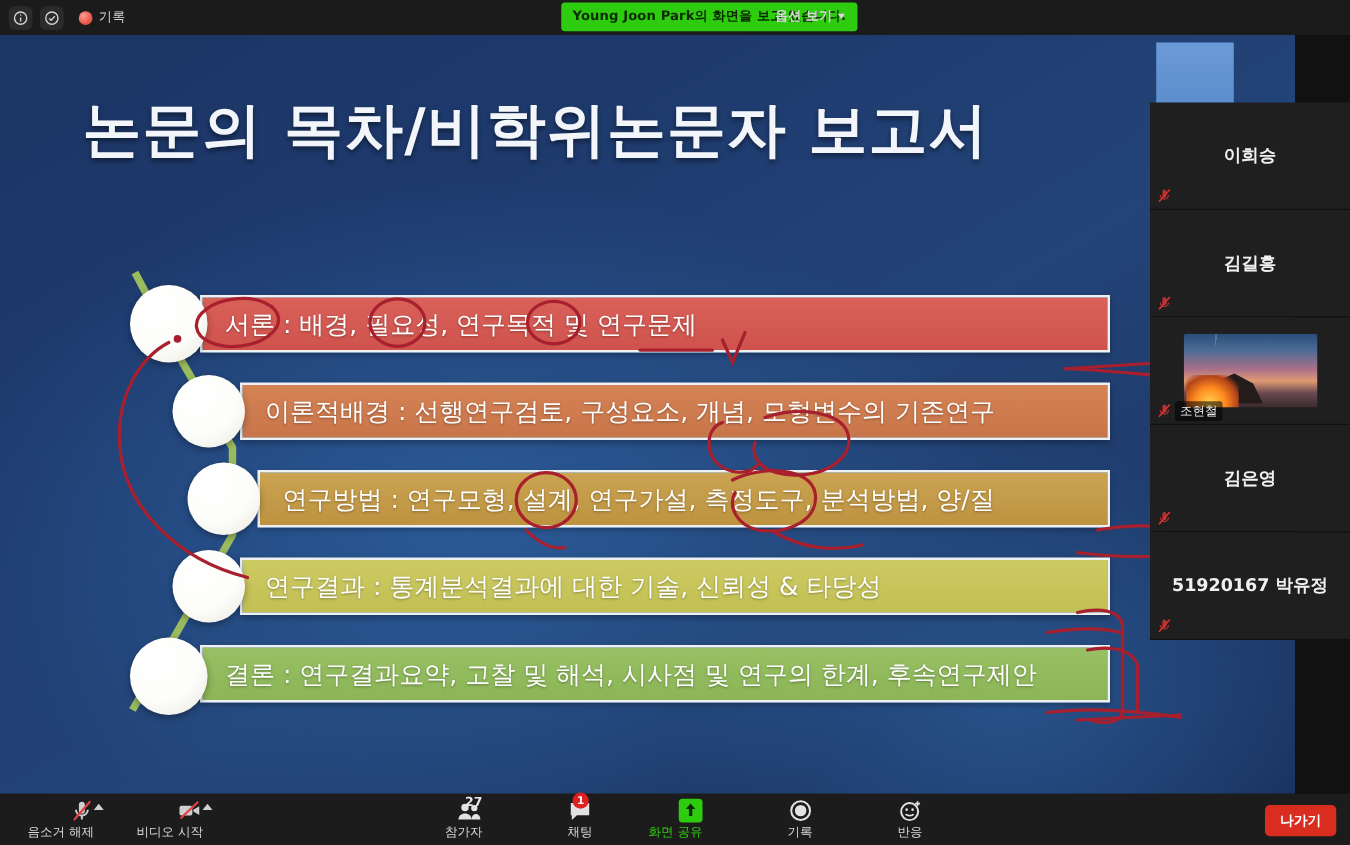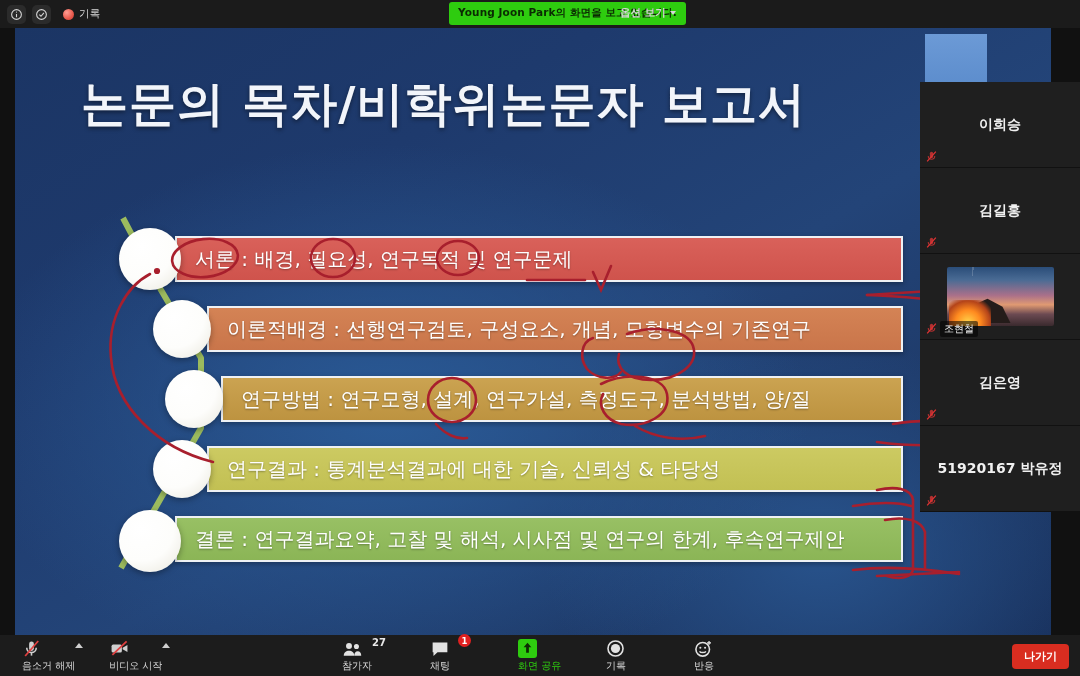--- a/index.html
+++ b/index.html
@@ -40,21 +40,21 @@
     padding:4px 7px 5px; border-radius:3px; white-space:nowrap;
     display:flex; align-items:center; gap:4px;
   }
   .caret-d {
     width:0;height:0;border-left:3.5px solid transparent;
     border-right:3.5px solid transparent;border-top:4px solid #d8d8d8;
   }
 
   
   .stage {
-    position:absolute; left:15px; top:28px; width:1036px; height:607px;
+    position:absolute; left:0; top:28px; width:1036px; height:607px;
     background:
       radial-gradient(ellipse 620px 400px at 36% 64%, #2a5a96 0%, rgba(42,90,150,0) 68%),
       radial-gradient(ellipse 400px 300px at 78% 86%, #28538c 0%, rgba(40,83,140,0) 70%),
       linear-gradient(150deg,#1b3564 0%,#1e3a6d 28%,#234478 55%,#1c3663 85%,#18305c 100%);
     overflow:hidden;
   }
   .slide-title {
     position:absolute; left:66px; top:45px;
     color:#f2f5fa; font-size:47px; font-weight:bold;
     letter-spacing:1px; white-space:nowrap;
@@ -132,21 +132,21 @@
     padding:1px 4px; border-radius:2px; white-space:nowrap;
   }
 
   
   .toolbar {
     position:absolute; left:0; bottom:0; width:1080px; height:41px;
     background:#1c1c1c; display:flex; align-items:center;
   }
   .tool {
     position:relative; display:flex; flex-direction:column;
-    align-items:flex-start; justify-content:center; gap:1px;
+    align-items:flex-end; justify-content:center; gap:1px;
     min-width:56px; height:41px; padding:0 6px;
   }
   .tool-label { color:#d9d9d9; font-size:10px; white-space:nowrap; }
   .tool-label.green { color:#2ecc0f; }
   .tool-ico { height:19px; display:flex; align-items:flex-end; justify-content:center; }
   .chev {
     position:absolute; right:-2px; top:8px;
     width:0;height:0;border-left:4px solid transparent;
     border-right:4px solid transparent;border-bottom:5px solid #cfcfcf;
   }

